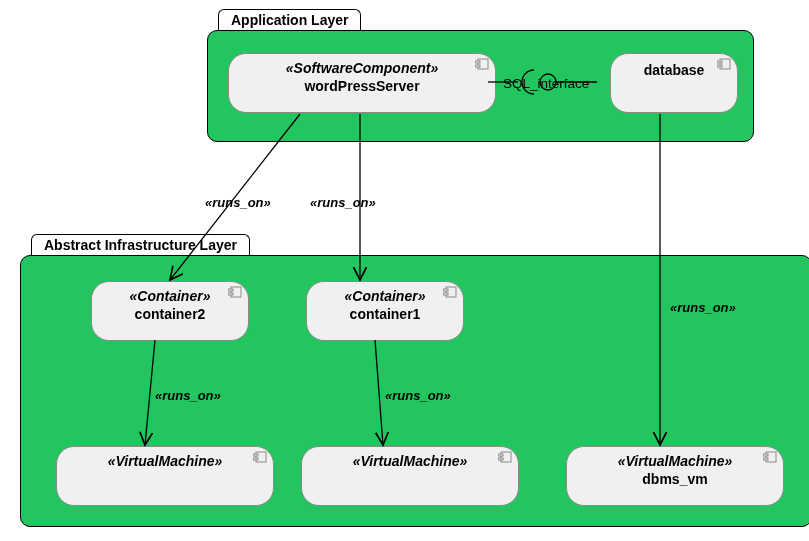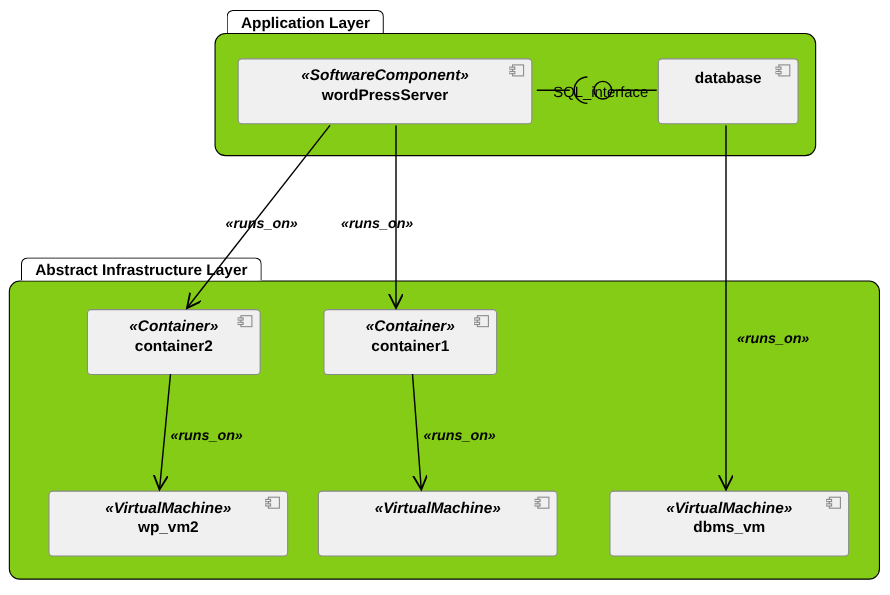--- a/index.html
+++ b/index.html
@@ -9,40 +9,41 @@
     color: #000;
     background: #fff;
     width: 809px;
     height: 541px;
     position: relative;
   }
   .layer {
     position: absolute;
     border: 1.5px solid #000;
     border-radius: 10px;
-    background: #84cc16;
+    background: #22c55e;
+    margin-left: 12px;
   }
   .layer-tab {
     position: absolute;
     top: -22px;
     left: 10px;
     padding: 2px 12px 2px 12px;
     border: 1.5px solid #000;
     border-bottom: none;
     border-top-left-radius: 6px;
     border-top-right-radius: 6px;
     background: #fff;
     font-weight: bold;
     font-size: 14px;
   }
   .comp {
     position: absolute;
     background: #f0f0f0;
     border: 1.5px solid #8a8a8a;
-    border-radius: 4px;
+    border-radius: 18px;
     text-align: center;
     padding: 6px 8px 8px 8px;
   }
   .stereo {
     font-style: italic;
     font-weight: bold;
     font-size: 14px;
     display:block;
   }
   .cname {
@@ -130,21 +131,20 @@
     <span class="cname">container1</span>
   </div>
 
   <div class="comp" style="left:35px; top:190px; width:200px; height:44px;">
     <svg class="comp-icon" viewBox="0 0 14 12">
         <rect x="3" y="1" width="10" height="10" fill="none" stroke="#8a8a8a"></rect>
         <rect x="0" y="3" width="5" height="2" fill="#f0f0f0" stroke="#8a8a8a"></rect>
         <rect x="0" y="7" width="5" height="2" fill="#f0f0f0" stroke="#8a8a8a"></rect>
       </svg>
     <span class="stereo">«VirtualMachine»</span>
-    <span class="cname">wp_vm2</span>
   </div>
 
   <div class="comp" style="left:280px; top:190px; width:200px; height:44px;">
     <svg class="comp-icon" viewBox="0 0 14 12">
         <rect x="3" y="1" width="10" height="10" fill="none" stroke="#8a8a8a"></rect>
         <rect x="0" y="3" width="5" height="2" fill="#f0f0f0" stroke="#8a8a8a"></rect>
         <rect x="0" y="7" width="5" height="2" fill="#f0f0f0" stroke="#8a8a8a"></rect>
       </svg>
     <span class="stereo">«VirtualMachine»</span>
   </div>

